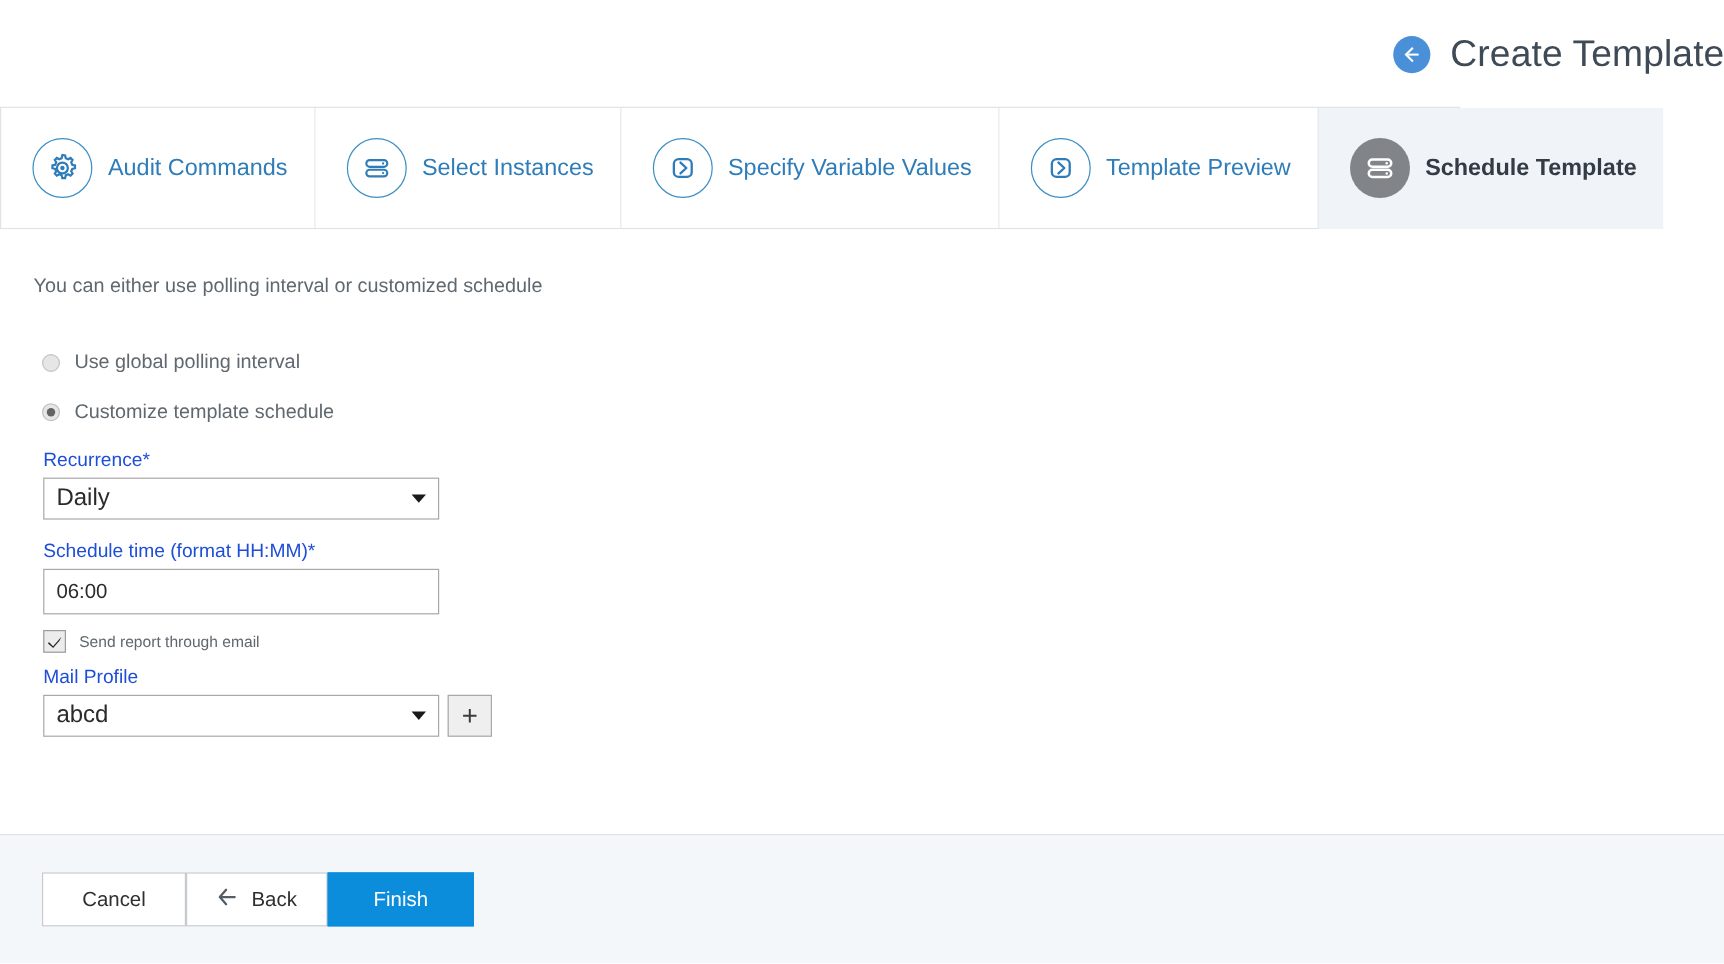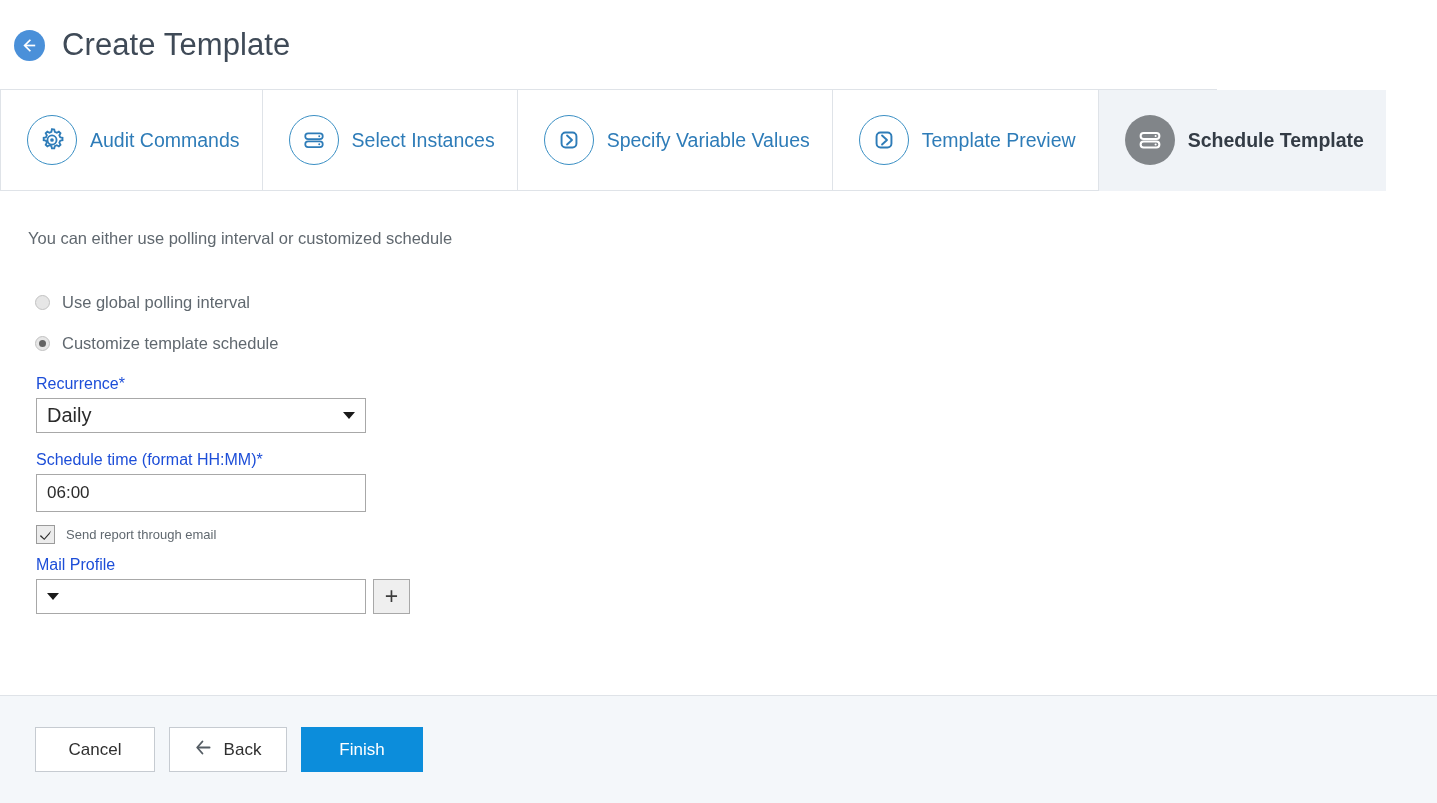--- a/index.html
+++ b/index.html
@@ -8,22 +8,23 @@
     width: 1437px; height: 803px;
     background: #ffffff;
     font-family: "Liberation Sans", sans-serif;
     -webkit-font-smoothing: antialiased;
   }
   .page { position: relative; width: 1437px; height: 803px; overflow: hidden; background:#fff; }
 
   
   .header {
     display: flex; align-items: center;
-    height: 89px; padding-left: 14px;
+    height: 89px; padding-left: 4px;
     background: #ffffff;
+    justify-content: flex-end;
   }
   .back-circle {
     width: 31px; height: 31px; border-radius: 50%;
     background: #4a90d9;
     display: flex; align-items: center; justify-content: center;
     flex: 0 0 auto; cursor: pointer;
     margin-top: 2px;
   }
   .back-circle svg { display:block; }
   .page-title {
@@ -148,21 +149,21 @@
     font-size: 23px; color: #3c3c3c; cursor: pointer; line-height: 1;
   }
 
   
   .footer {
     position: absolute; left: 0; bottom: 0;
     width: 1437px; height: 108px;
     background: #f4f7fa;
     border-top: 1px solid #dfe3e8;
     display: flex; align-items: center;
-    padding-left: 35px; gap: 14px; margin-top: 37px;
+    padding-left: 35px;  margin-top: 37px;
   }
   .btn {
     height: 45px; display: flex; align-items: center; justify-content: center;
     font-size: 17px; cursor: pointer; padding: 0 22px;
   }
   .btn-light {
     background: #fff; border: 1px solid #c6cbd1; color: #2f2f2f;
     min-width: 120px;
   }
   .btn-light.back { gap: 10px; min-width: 118px; }
@@ -288,20 +289,21 @@
           <path d="M1.8 7.1 L5.2 10.6 L12.2 2.6 L10.6 6.0 L5.3 12.0 L1.0 8.3 Z" fill="#2b2b2b"></path>
         </svg>
       </span>
       <span class="check-label">Send report through email</span>
     </div>
 
     <div class="field-block" style="margin-top:12px;">
       <div class="field-label">Mail Profile</div>
       <div class="mail-row">
         <div class="select-box">
+          <span class="val">abcd</span>
           <span class="caret"></span>
         </div>
         <div class="plus-btn">+</div>
       </div>
     </div>
   </div>
 
   <div class="footer">
     <div class="btn btn-light">Cancel</div>
     <div class="btn btn-light back">

